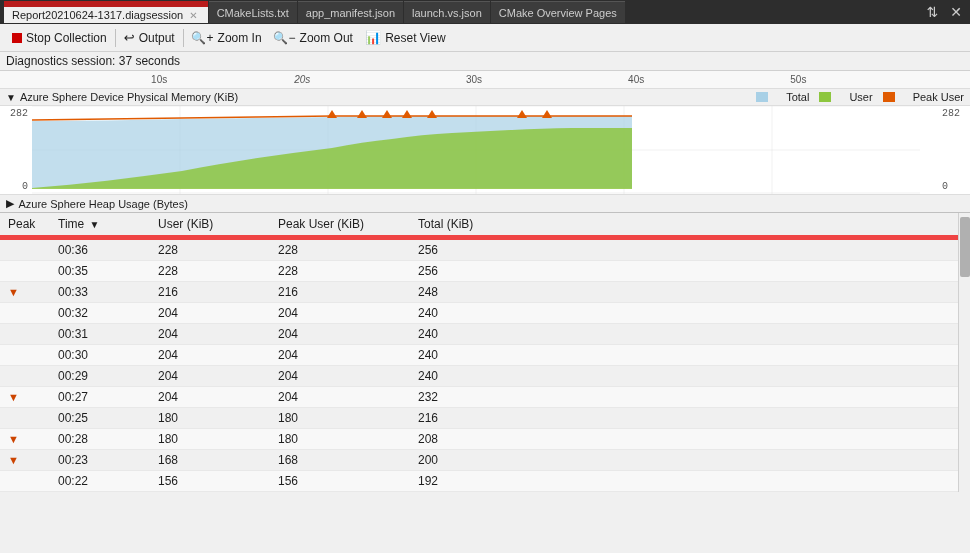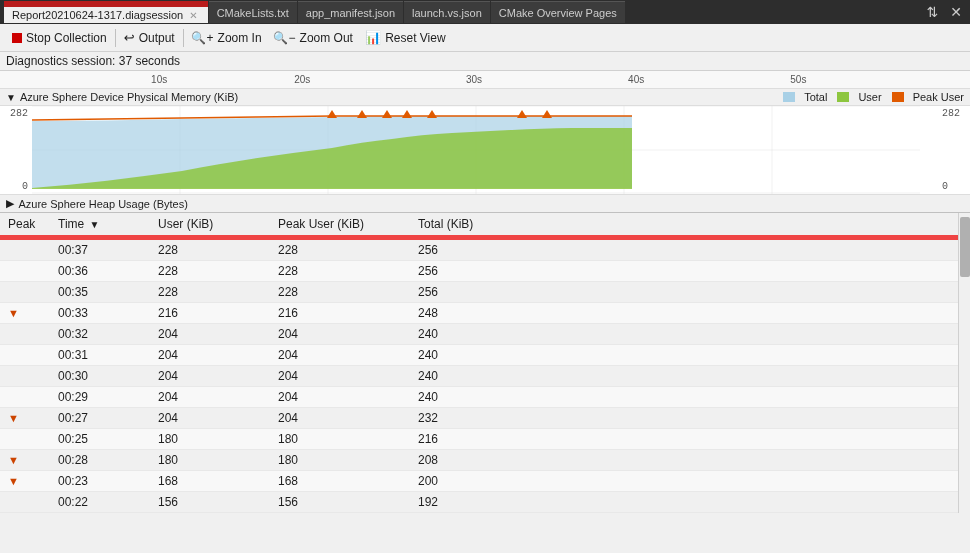--- a/index.html
+++ b/index.html
@@ -151,21 +151,21 @@
     .legend {
       margin-left: auto;
       display: flex;
       align-items: center;
       gap: 10px;
       font-size: 11px;
     }
     .legend-item {
       display: flex;
       align-items: center;
-      gap: 9px;
+      gap: 18px;
     }
     .legend-color {
       width: 12px; height: 10px;
       display: inline-block;
     }
 
     
     .chart-svg-container {
       display: flex;
       align-items: stretch;
@@ -308,21 +308,21 @@
 <div class="session-info">
   <span>Diagnostics session:</span>
   <span>37 seconds</span>
 </div>
 
 <div class="chart-container">
 
   <div class="timeline-ruler">
     <div class="ruler-labels">
       <span class="ruler-label" style="left: 15%;">10s</span>
-      <span class="ruler-label" style="left: 30%;">20s</span>
+      <span class="ruler-label" style="left: 30%; font-style: italic;">20s</span>
       <span class="ruler-label" style="left: 48%;">30s</span>
       <span class="ruler-label" style="left: 65%;">40s</span>
       <span class="ruler-label" style="left: 82%;">50s</span>
     </div>
   </div>
 
   <div class="chart-section">
     <div class="chart-header">
       <span class="triangle">▼</span>
       <span>Azure Sphere Device Physical Memory (KiB)</span>
@@ -405,28 +405,20 @@
           <th style="width:140px;">
             <span>Peak User (KiB)</span>
           </th>
           <th style="width:120px;">
             <span>Total (KiB)</span>
           </th>
           <th style="flex:1;"></th>
         </tr>
       </thead>
       <tbody id="table-body">
-      <tr>
-            <td></td>
-            <td>00:37</td>
-            <td>228</td>
-            <td>228</td>
-            <td>256</td>
-            <td></td>
-          </tr>
           <tr>
             <td></td>
             <td>00:36</td>
             <td>228</td>
             <td>228</td>
             <td>256</td>
             <td></td>
           </tr>
           <tr>
             <td></td>

